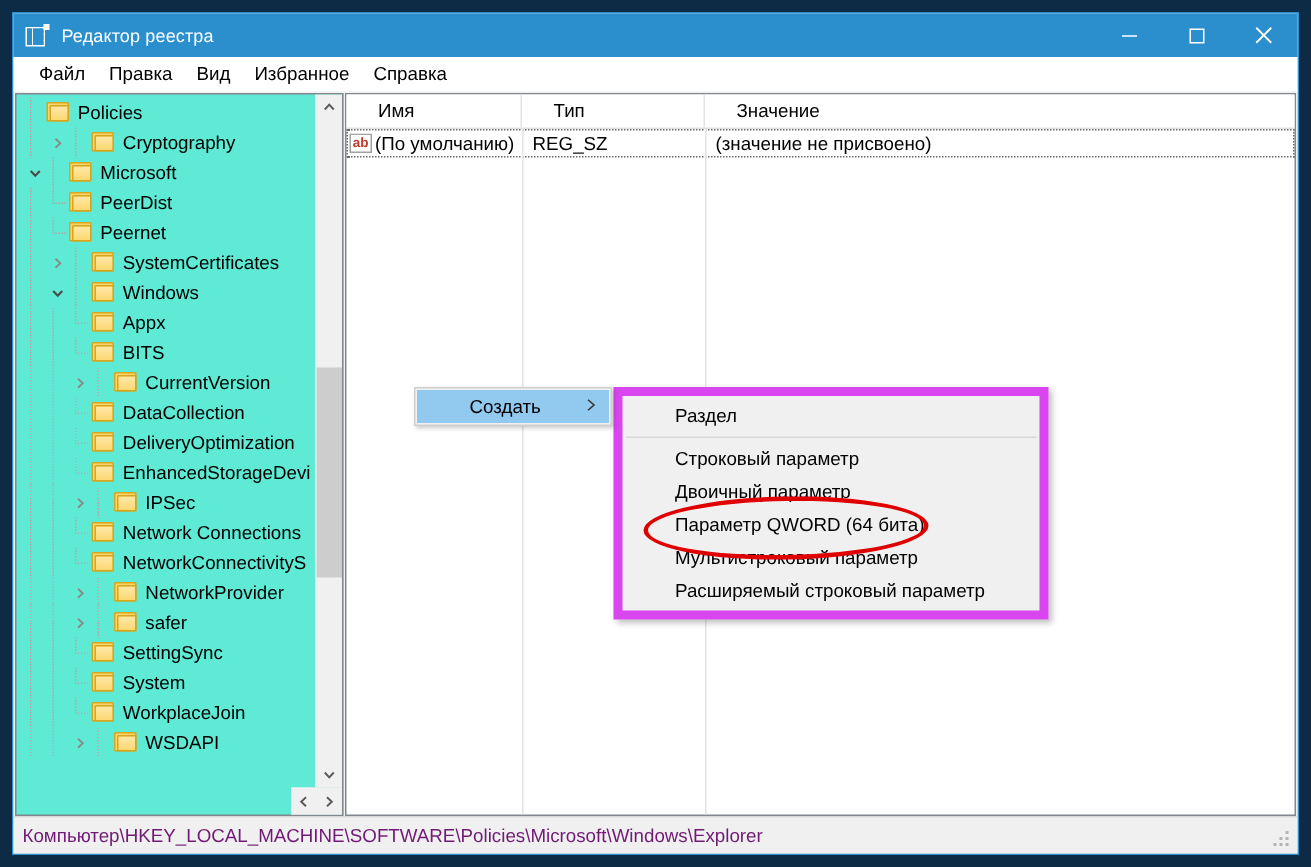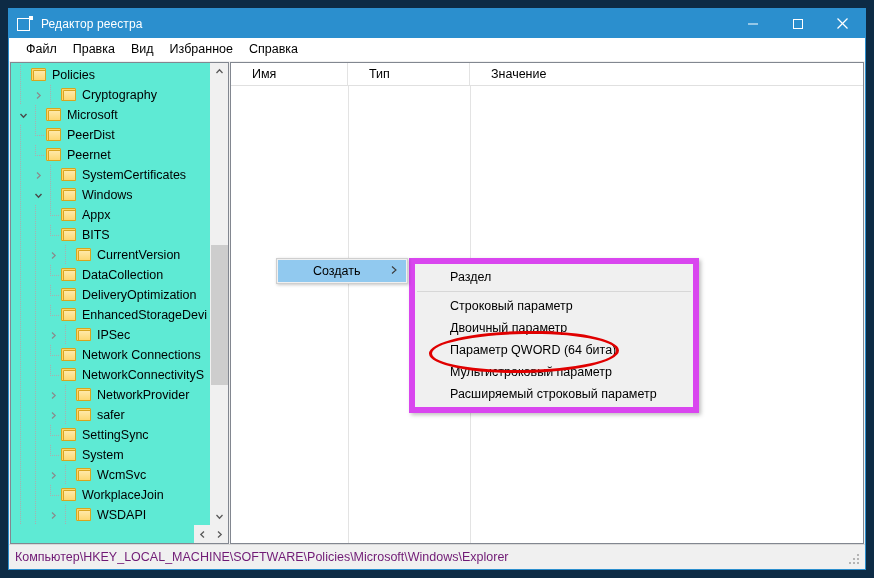--- a/index.html
+++ b/index.html
@@ -460,35 +460,20 @@
               <span class="dots elbow"></span>
               <span class="folder">
                 <span class="back"></span>
                 <span class="front"></span>
               </span>
               <span class="tlabel">System</span>
             </div>
             <div class="tnode">
               <span class="vline"></span>
               <span class="vline"></span>
-              <span class="twist">
-                <svg width="9" height="9" viewBox="0 0 9 9">
-                  <polyline points="3,1.5 6.2,4.5 3,7.5" fill="none" stroke="#8a8a8a" stroke-width="1.2"></polyline>
-                </svg>
-              </span>
-              <span class="dots"></span>
-              <span class="folder">
-                <span class="back"></span>
-                <span class="front"></span>
-              </span>
-              <span class="tlabel">WcmSvc</span>
-            </div>
-            <div class="tnode">
-              <span class="vline"></span>
-              <span class="vline"></span>
               <span class="dots elbow"></span>
               <span class="folder">
                 <span class="back"></span>
                 <span class="front"></span>
               </span>
               <span class="tlabel">WorkplaceJoin</span>
             </div>
             <div class="tnode">
               <span class="vline"></span>
               <span class="vline"></span>
@@ -540,20 +525,32 @@
 
     <div id="list-pane">
       <div id="list-header">
         <div class="lh-cell" style="width:117px;">Имя</div>
         <div class="lh-cell" style="width:122px;">Тип</div>
         <div class="lh-cell" style="flex:1;border-right:none;">Значение</div>
       </div>
       <div id="list-rows">
         <div class="col-sep" style="left:117px;"></div>
         <div class="col-sep" style="left:239px;"></div>
+        <div class="lrow">
+          <div class="lcell" style="width:117px;padding-left:2px;">
+            <span class="ab-icon">ab</span>
+            <span>(По умолчанию)</span>
+          </div>
+          <div class="lcell" style="width:122px;">
+            <span>REG_SZ</span>
+          </div>
+          <div class="lcell" style="flex:1;">
+            <span>(значение не присвоено)</span>
+          </div>
+        </div>
       </div>
     </div>
 
     <div id="parent-menu">
       <span class="hl"></span>
       <span class="ptext">Создать</span>
       <span class="pchev">
         <svg width="8" height="10" viewBox="0 0 8 10">
             <polyline points="2,1.5 6,5 2,8.5" fill="none" stroke="#3a3a3a" stroke-width="1.1"></polyline>
           </svg>

